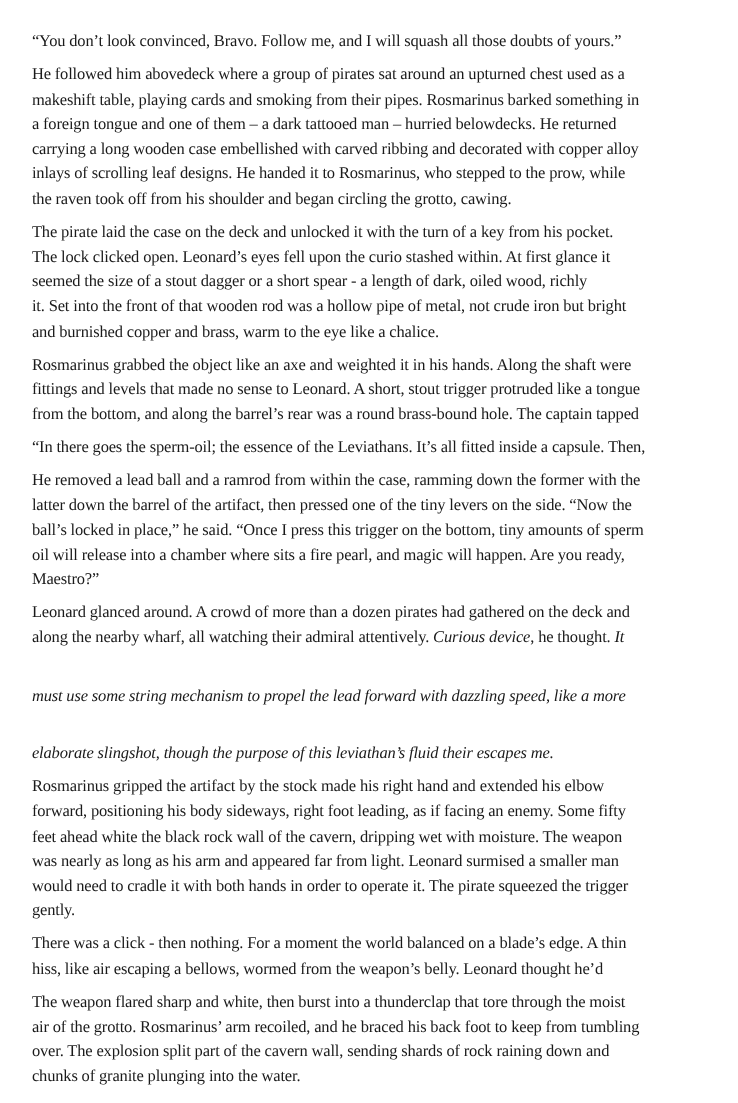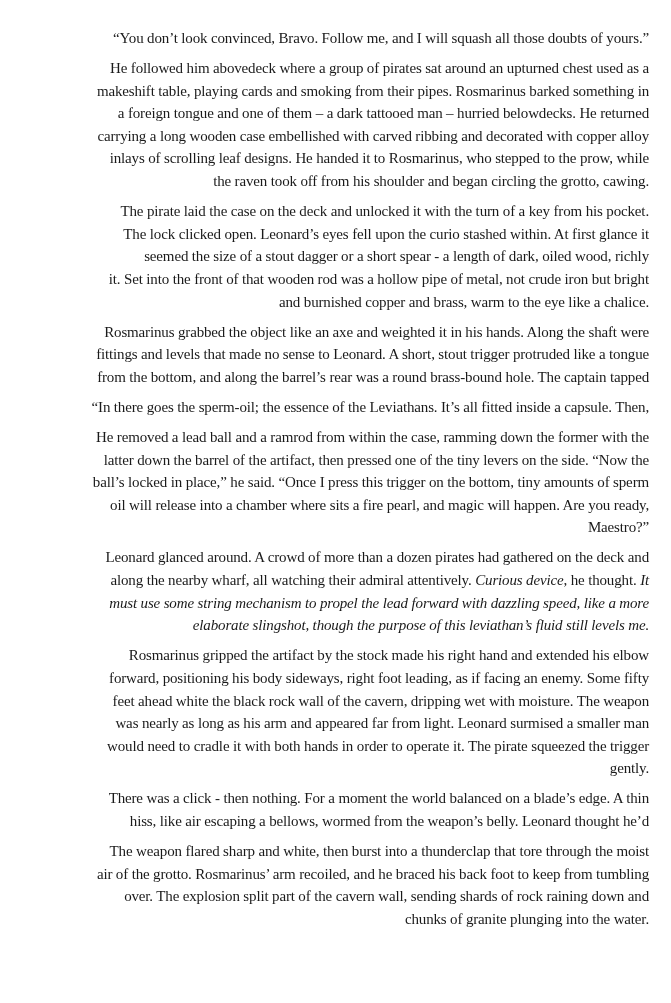--- a/index.html
+++ b/index.html
@@ -23,24 +23,24 @@
       line-height: 22.6px;
       color: #1a1a1a;
       letter-spacing: -0.15px;
     }
     .para {
       margin: 0 0 7.5px 0;
     }
     .line {
       display: block;
       white-space: nowrap;
-      text-align: right;
     }
     .it {
       font-style: italic;
+      margin-top: 30px;
     }
   </style>
 </head>
 <body>
 
 <div class="page">
 
   <p class="para">
     <span class="line">“You don’t look convinced, Bravo. Follow me, and I will squash all those doubts of yours.”</span>
   </p>
@@ -77,21 +77,21 @@
     <span class="line">latter down the barrel of the artifact, then pressed one of the tiny levers on the side. “Now the</span>
     <span class="line">ball’s locked in place,” he said. “Once I press this trigger on the bottom, tiny amounts of sperm</span>
     <span class="line">oil will release into a chamber where sits a fire pearl, and magic will happen. Are you ready,</span>
     <span class="line">Maestro?”</span>
   </p>
 
   <p class="para">
     <span class="line">Leonard glanced around. A crowd of more than a dozen pirates had gathered on the deck and</span>
     <span class="line"><span>along the nearby wharf, all watching their admiral attentively. </span><span class="it">Curious device</span><span>, he thought. </span><span class="it">It</span></span>
     <span class="line it">must use some string mechanism to propel the lead forward with dazzling speed, like a more</span>
-    <span class="line it">elaborate slingshot, though the purpose of this leviathan’s fluid still levels me.</span>
+    <span class="line it">elaborate slingshot, though the purpose of this leviathan’s fluid their escapes me.</span>
   </p>
 
   <p class="para">
     <span class="line">Rosmarinus gripped the artifact by the stock made his right hand and extended his elbow</span>
     <span class="line">forward, positioning his body sideways, right foot leading, as if facing an enemy. Some fifty</span>
     <span class="line">feet ahead white the black rock wall of the cavern, dripping wet with moisture. The weapon</span>
     <span class="line">was nearly as long as his arm and appeared far from light. Leonard surmised a smaller man</span>
     <span class="line">would need to cradle it with both hands in order to operate it. The pirate squeezed the trigger</span>
     <span class="line">gently.</span>
   </p>

